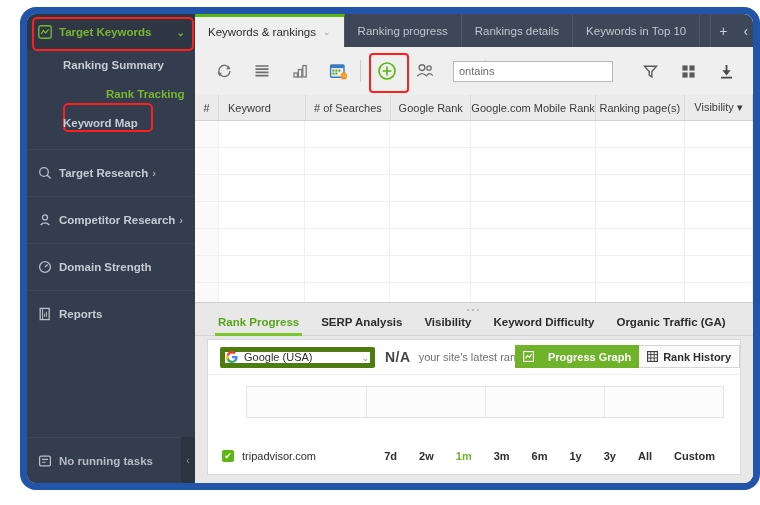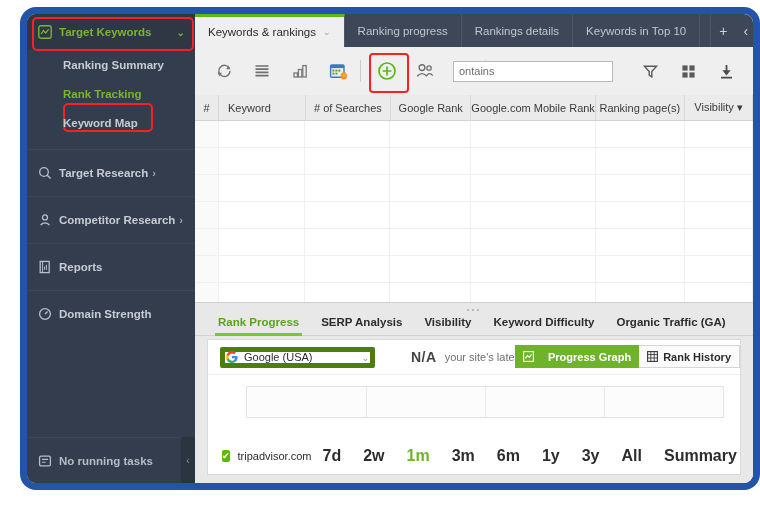--- a/index.html
+++ b/index.html
@@ -70,21 +70,21 @@
   }
   .sub-item {
     height: 29px;
     display: flex; align-items: center;
     padding-left: 36px;
     color: #c7ccd4;
     font-weight: bold;
     font-size: 11.5px;
     position: relative;
   }
-  .sub-item.active { color: #79b530; }
+  .sub-item.active { color: #79b530; margin-left: 43px; }
   .sb-group {
     height: 46px;
     display: flex; align-items: center;
     padding: 0 10px;
     border-top: 1px solid #3d4757;
     color: #c7ccd4;
     font-weight: bold;
     font-size: 11.5px;
   }
   .sb-group .arrow { margin-left: 4px; font-size: 11px; color:#9aa2ae; }
@@ -287,21 +287,21 @@
     border-radius: 2px;
     background: #fff;
     display: flex; align-items: flex-end;
     padding: 0 1px;
     font-size: 11px;
     color: #2c2c2c;
     box-sizing: border-box;
   }
   .engine-select .caret { margin-left: auto; color: #8e8e8e; font-size: 9px;}
   .na {
-    margin-left: 36px;
+    margin-left: 10px;
     font-size: 14px;
     font-weight: bold;
     color: #454545;
     letter-spacing: 0.5px;
   }
   .na-desc {
     margin-left: 8px;
     font-size: 11px;
     color: #707070;
     white-space: nowrap;
@@ -359,21 +359,21 @@
     color: #fff;
     font-size: 9px;
     display: flex; align-items: center; justify-content: center;
   }
   .lg-label { font-size: 11px; color: #2d2d2d; }
   .ranges {
     margin-left: auto;
     display: flex; align-items: center;
   }
   .range {
-    font-size: 16px;
+    font-size: 11px;
     font-weight: bold;
     color: #2d2d2d;
     padding: 0 11px;
   }
   .range.active { color: #6fb32b; }
   svg { display: block; }
 </style>
 </head>
 <body>
 
@@ -419,42 +419,42 @@
 
         <div class="sb-group">
           <span class="sb-icon">
             <svg width="14" height="14" viewBox="0 0 14 14">
               <circle cx="7" cy="4.4" r="2.5" fill="none" stroke="#b9bfc9" stroke-width="1.3"></circle>
               <path d="M2.6 12 Q7 7.6 11.4 12" fill="none" stroke="#b9bfc9" stroke-width="1.3"></path>
             </svg>
           </span>
           <span>Competitor Research</span>
           <span class="arrow">›</span>
+        </div>
+
+        <div class="sb-group">
+          <span class="sb-icon">
+            <svg width="14" height="14" viewBox="0 0 14 14">
+              <circle cx="7" cy="7" r="5.4" fill="none" stroke="#b9bfc9" stroke-width="1.3"></circle>
+              <line x1="7" y1="7" x2="9.6" y2="4.6" stroke="#b9bfc9" stroke-width="1.3"></line>
+            </svg>
+          </span>
+          <span>Domain Strength</span>
         </div>
 
         <div class="sb-group">
           <span class="sb-icon">
             <svg width="14" height="14" viewBox="0 0 14 14">
               <rect x="2.2" y="1.4" width="9" height="11.2" fill="none" stroke="#b9bfc9" stroke-width="1.3"></rect>
               <line x1="4.6" y1="1.4" x2="4.6" y2="12.6" stroke="#b9bfc9" stroke-width="1"></line>
               <line x1="6.6" y1="9.8" x2="6.6" y2="6.6" stroke="#b9bfc9" stroke-width="1"></line>
               <line x1="8.4" y1="9.8" x2="8.4" y2="4.8" stroke="#b9bfc9" stroke-width="1"></line>
             </svg>
           </span>
           <span>Reports</span>
-        </div>
-
-        <div class="sb-group">
-          <span class="sb-icon">
-            <svg width="14" height="14" viewBox="0 0 14 14">
-              <circle cx="7" cy="7" r="5.4" fill="none" stroke="#b9bfc9" stroke-width="1.3"></circle>
-              <line x1="7" y1="7" x2="9.6" y2="4.6" stroke="#b9bfc9" stroke-width="1.3"></line>
-            </svg>
-          </span>
-          <span>Domain Strength</span>
         </div>
 
         <div class="sb-bottom">
           <span class="sb-icon">
             <svg width="14" height="14" viewBox="0 0 14 14">
               <rect x="1.6" y="2.2" width="10.8" height="9.6" rx="1.3" fill="none" stroke="#b9bfc9" stroke-width="1.3"></rect>
               <line x1="4" y1="5.4" x2="10" y2="5.4" stroke="#b9bfc9" stroke-width="1.1"></line>
               <line x1="4" y1="8.2" x2="7.6" y2="8.2" stroke="#b9bfc9" stroke-width="1.1"></line>
             </svg>
           </span>
@@ -755,21 +755,21 @@
             <span class="lg-label">tripadvisor.com</span>
             <div class="ranges">
               <span class="range">7d</span>
               <span class="range">2w</span>
               <span class="range active">1m</span>
               <span class="range">3m</span>
               <span class="range">6m</span>
               <span class="range">1y</span>
               <span class="range">3y</span>
               <span class="range">All</span>
-              <span class="range">Summary</span>
+              <span class="range">Custom</span>
             </div>
           </div>
         </div>
       </div>
 
     </div>
   </div>
 </div>
 
 </body></html>

